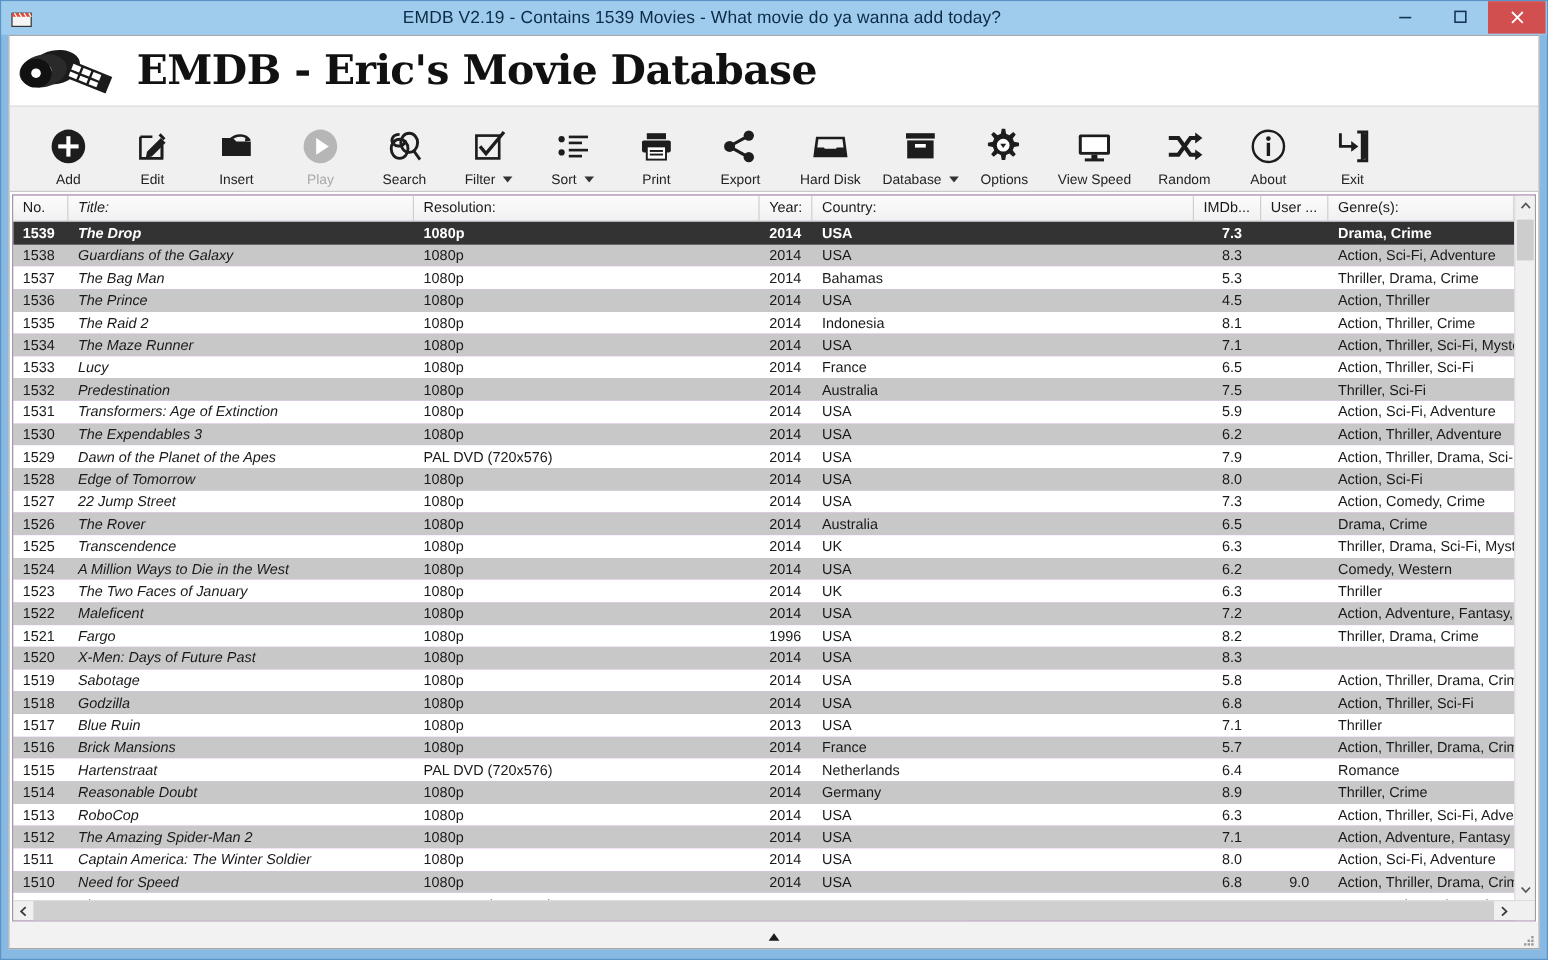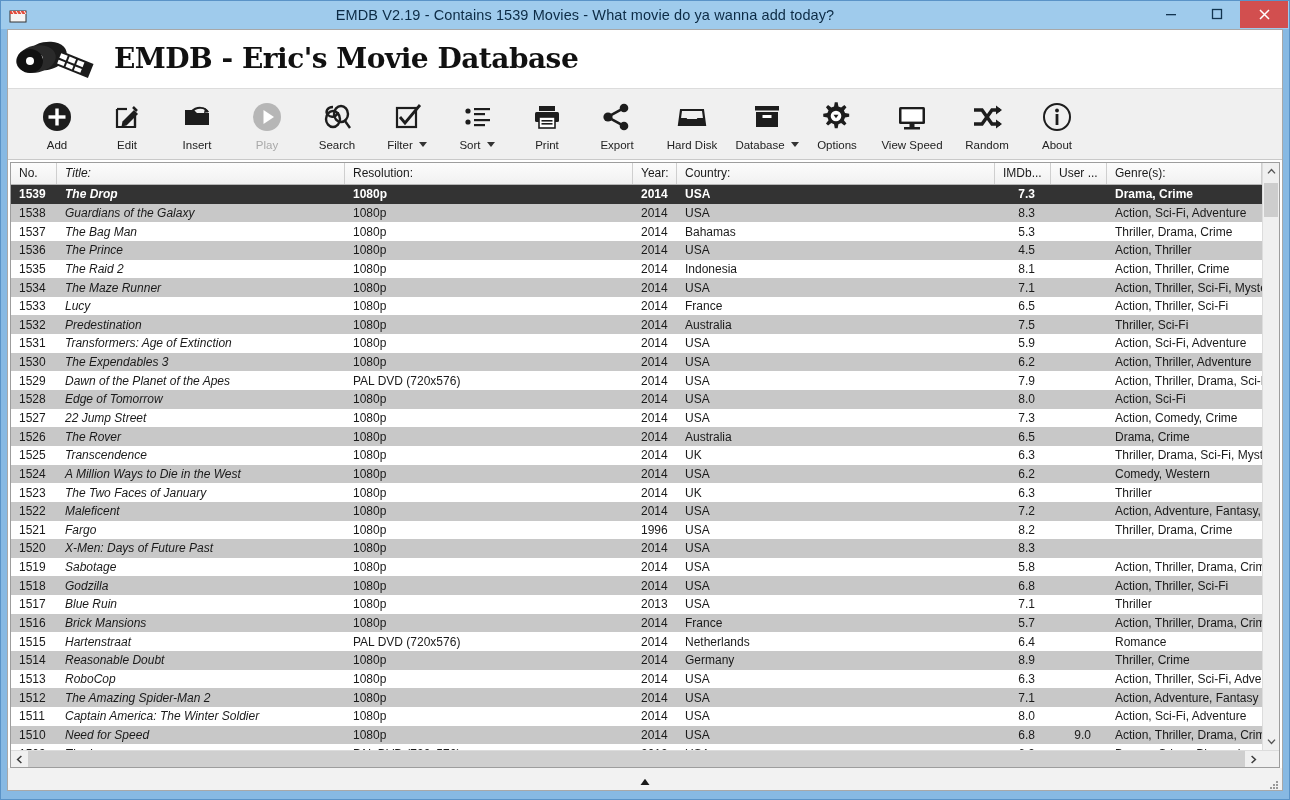--- a/index.html
+++ b/index.html
@@ -57,40 +57,40 @@
     height: 58px; flex: 0 0 58px;
     background: #fff;
     display: flex; align-items: center;
     padding-left: 8px;
     border-bottom: 1px solid #fff;
   }
   #banner-logo { width: 92px; height: 50px; flex:0 0 92px; }
   #banner-title {
     font-family: "DejaVu Serif", serif;
     font-weight: bold;
-    font-size: 28px;
+    font-size: 34px;
     color: #111;
     margin-left: 6px;
     letter-spacing: -0.5px;
     white-space: nowrap;
   }
   
   #toolbar {
     height: 72px; flex: 0 0 72px;
     background: #f0f0f0;
     border-top: 1px solid #dcdcdc;
     border-bottom: 1px solid #c9c9c9;
     display: flex; align-items: flex-start;
     padding-left: 14px;
   }
   .tb-item {
     width: 70px; height: 80px;
     display: flex; flex-direction: column;
     align-items: center; justify-content: flex-start;
-    padding-top: 8px;
+    padding-top: 13px;
     cursor: default;
     position: relative;
   }
   .tb-item.wide { width: 80px; }
   .tb-icon { height: 40px; display:flex; align-items:center; justify-content:center; }
   .tb-label {
     font-size: 11.5px; color: #222; margin-top: 2px;
     white-space: nowrap;
   }
   .tb-item.disabled .tb-label { color: #a9a9a9; }
@@ -425,20 +425,33 @@
             <svg width="36" height="36" viewBox="0 0 36 36">
               <circle cx="18" cy="18" r="13" fill="none" stroke="#1d1d1d" stroke-width="2"></circle>
               <circle cx="18" cy="11.5" r="1.9" fill="#1d1d1d"></circle>
               <rect x="16.6" y="15" width="2.8" height="11" fill="#1d1d1d"></rect>
             </svg>
           </span>
           <span class="tb-labelrow">
             <span class="tb-label">About</span>
           </span>
         </div>
+        <div class="tb-item">
+          <span class="tb-icon">
+            <svg width="36" height="36" viewBox="0 0 36 36">
+              <path d="M22 6 L30 6 L30 30 L22 30" fill="none" stroke="#1d1d1d" stroke-width="2.4"></path>
+              <path d="M25 6 L25 30 L31 27 L31 8 Z" fill="#1d1d1d"></path>
+              <path d="M8 7 L8 18 L20 18" fill="none" stroke="#1d1d1d" stroke-width="2.4"></path>
+              <path d="M17 13.5 L23 18 L17 22.5 Z" fill="#1d1d1d"></path>
+            </svg>
+          </span>
+          <span class="tb-labelrow">
+            <span class="tb-label">Exit</span>
+          </span>
+        </div>
       </div>
 
     <div id="gridwrap">
       <div id="gridbody-row">
         <div id="gridcols">
           <div id="header">
               <div class="hcell c-no">No.</div>
               <div class="hcell c-title">Title:</div>
               <div class="hcell c-res">Resolution:</div>
               <div class="hcell c-year">Year:</div>

